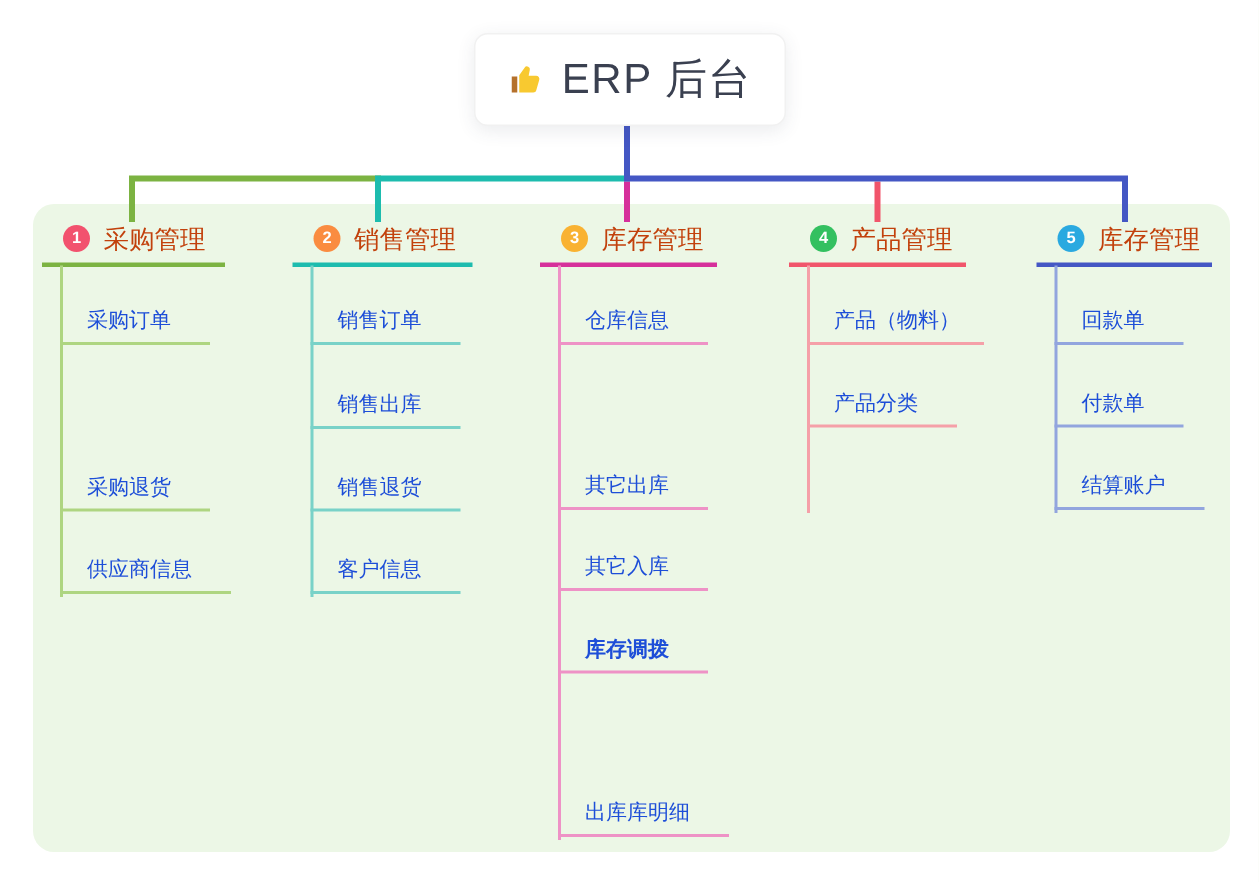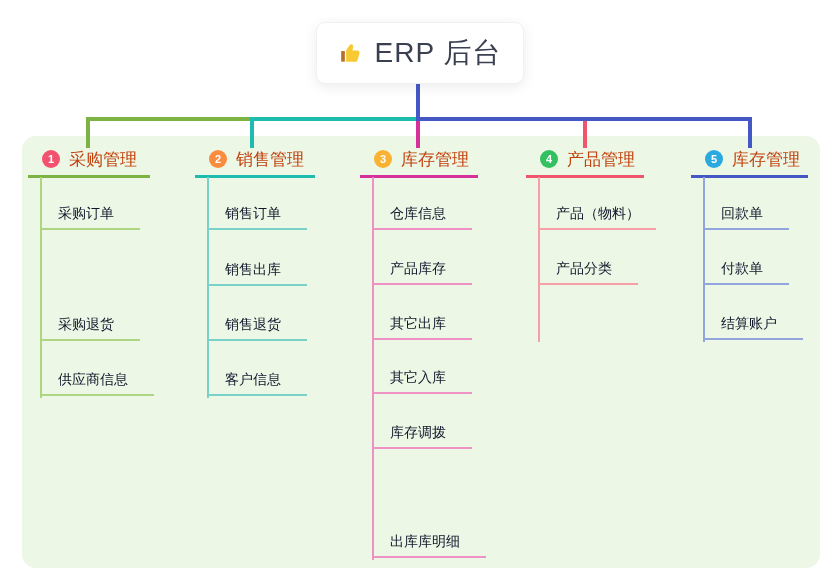--- a/index.html
+++ b/index.html
@@ -37,21 +37,21 @@
     width:18px;height:18px;border-radius:50%;background:var(--circle);
     color:#fff;font-size:11px;font-weight:bold;
     display:flex;align-items:center;justify-content:center;flex:0 0 18px;
   }
   .b-label{font-size:17px;color:#c2410c;font-weight:500;white-space:nowrap;}
   .b-underline{position:absolute;height:3px;width:120px;background:var(--strong);}
   
   .item{
     position:absolute;height:28px;box-sizing:border-box;
     padding:0 26px 5px 18px;border-bottom:2px solid var(--light);
-    font-size:14px;color:#0f172a;white-space:nowrap;
+    font-size:14px;color:#1d4ed8;white-space:nowrap;
     display:flex;align-items:flex-end;
   }
 </style>
 </head>
 <body>
 
 <div id="stage" style="--panel-bg: #ecf7e6; --root-line: #4457c4;">
 
   <div id="panel"></div>
 
@@ -96,24 +96,23 @@
 
   <div class="branch-col" style="--strong: #d6309b; --light: #ee92c6; --circle: #f9b232;">
     <div class="vdrop" style="left:416px;top:121px;height:27px;"></div>
     <div class="b-head" style="left:374px;top:148px;">
       <span class="num-badge">3</span>
       <span class="b-label">库存管理</span>
     </div>
     <div class="b-underline" style="left:360px;top:175px;width:118px;"></div>
     <div class="vline" style="left:372px;top:177px;height:383px;"></div>
     <div class="item" style="left:372px;top:202px;">仓库信息</div>
-    <div class="item" style="left:372px;top:257px;">产品库存</div>
     <div class="item" style="left:372px;top:312px;">其它出库</div>
     <div class="item" style="left:372px;top:366px;">其它入库</div>
-    <div class="item" style="left:372px;top:421px;">库存调拨</div>
+    <div class="item" style="left:372px;top:421px;font-weight:bold;">库存调拨</div>
     <div class="item" style="left:372px;top:530px;">出库库明细</div>
   </div>
 
   <div class="branch-col" style="--strong: #f1556b; --light: #f5a0a8; --circle: #33c060;">
     <div class="vdrop" style="left:583px;top:121px;height:27px;"></div>
     <div class="b-head" style="left:540px;top:148px;">
       <span class="num-badge">4</span>
       <span class="b-label">产品管理</span>
     </div>
     <div class="b-underline" style="left:526px;top:175px;width:118px;"></div>

